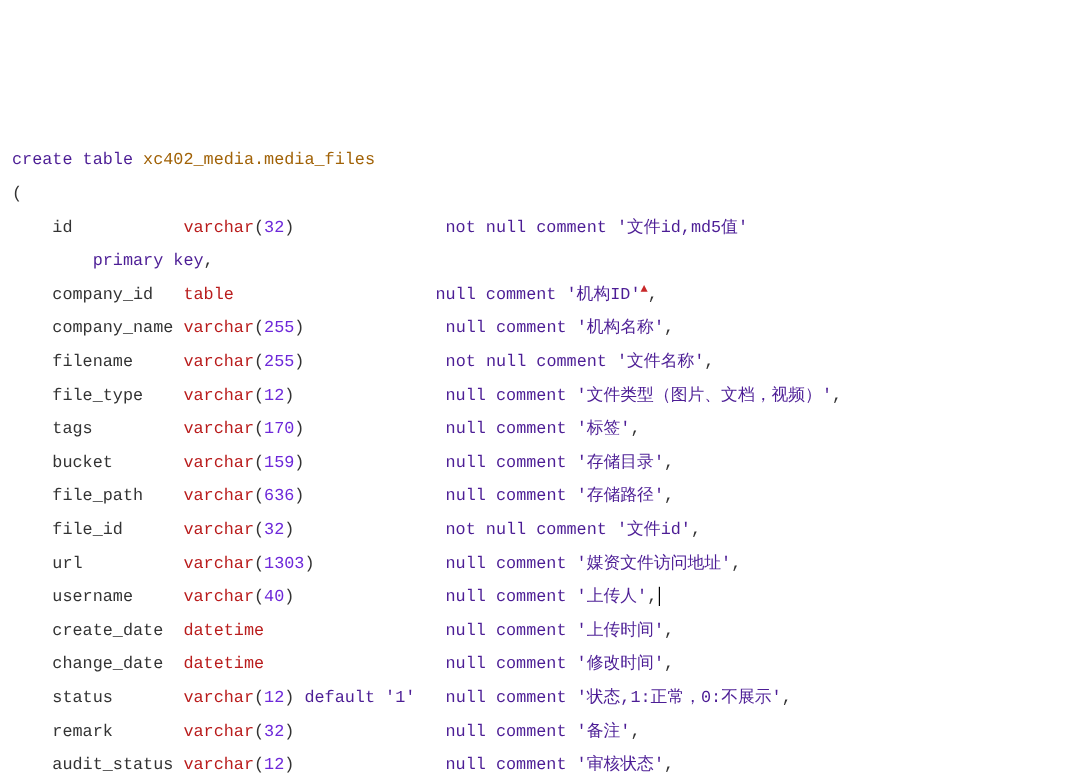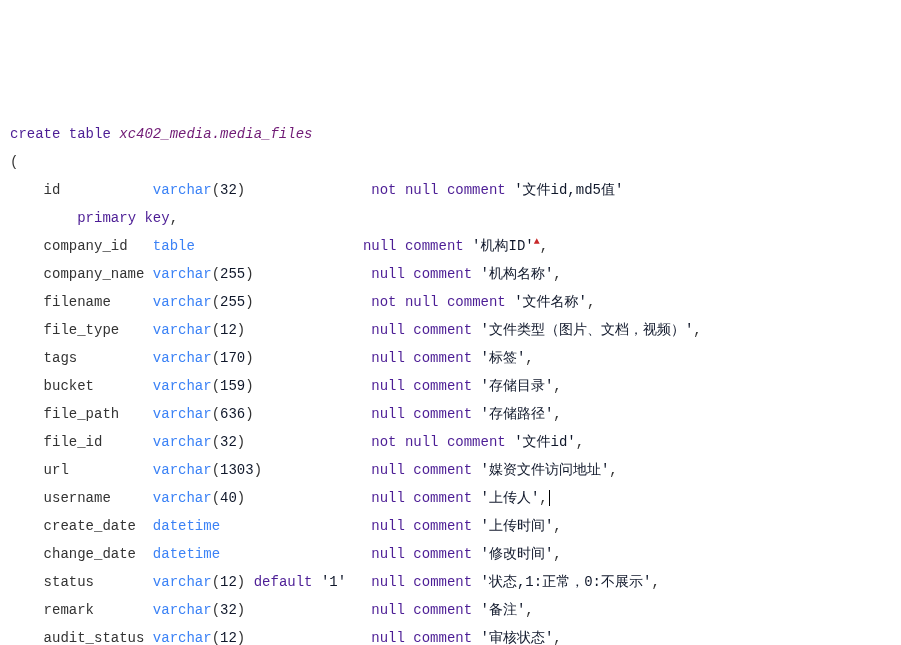--- a/index.html
+++ b/index.html
@@ -7,24 +7,24 @@
       padding: 8px 10px;
       font-family: 'Consolas', 'Monaco', 'Courier New', monospace;
       font-size: 14px;
       line-height: 2.0;
       background: #ffffff;
       color: #333;
       white-space: pre;
       position: relative;
     }
     .kw { color: #4c1d95; }
-    .ident { color: #701a75; font-style: italic; }
-    .type { color: #3b82f6; margin-top: 24px; }
-    .num { color: #0f172a; }
-    .str { color: #0f172a; }
+    .ident { color: #a16207; }
+    .type { color: #b91c1c; margin-top: 24px; }
+    .num { color: #6d28d9; }
+    .str { color: #4c1d95; }
     .comma { color: #333; }
     .cursor {
       display: inline-block;
       width: 1px;
       height: 16px;
       background: #000;
       vertical-align: middle;
       margin-left: 1px;
     }
     .caret-up {

